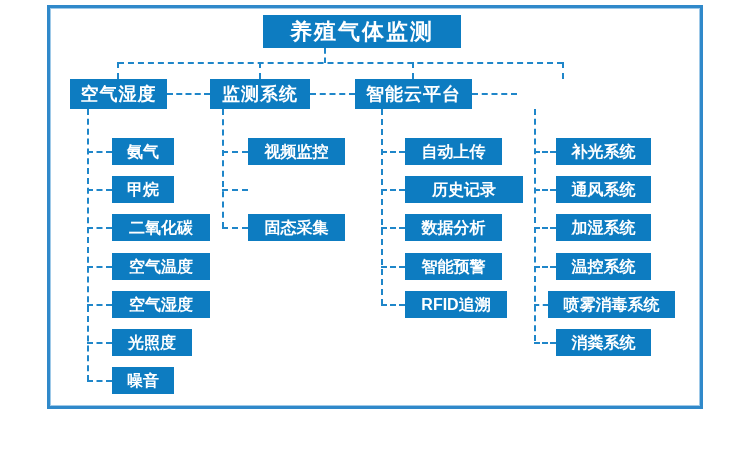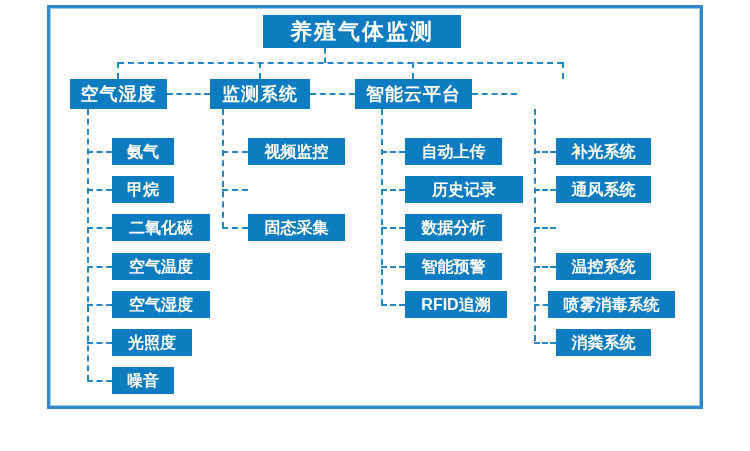--- a/index.html
+++ b/index.html
@@ -102,17 +102,18 @@
   <div class="box child-box" style="left:248px; top:214px; width:97px">固态采集</div>
 
   <div class="box child-box" style="left:405px; top:138px; width:97px">自动上传</div>
   <div class="box child-box" style="left:405px; top:176px; width:118px">历史记录</div>
   <div class="box child-box" style="left:405px; top:214px; width:97px">数据分析</div>
   <div class="box child-box" style="left:405px; top:253px; width:97px">智能预警</div>
   <div class="box child-box" style="left:405px; top:291px; width:102px">RFID追溯</div>
 
   <div class="box child-box" style="left:556px; top:138px; width:95px">补光系统</div>
   <div class="box child-box" style="left:556px; top:176px; width:95px">通风系统</div>
+  <div class="box child-box" style="left:556px; top:214px; width:95px">加湿系统</div>
   <div class="box child-box" style="left:556px; top:253px; width:95px">温控系统</div>
   <div class="box child-box" style="left:548px; top:291px; width:127px">喷雾消毒系统</div>
   <div class="box child-box" style="left:556px; top:329px; width:95px">消粪系统</div>
 
 </div>
 
 </body></html>

